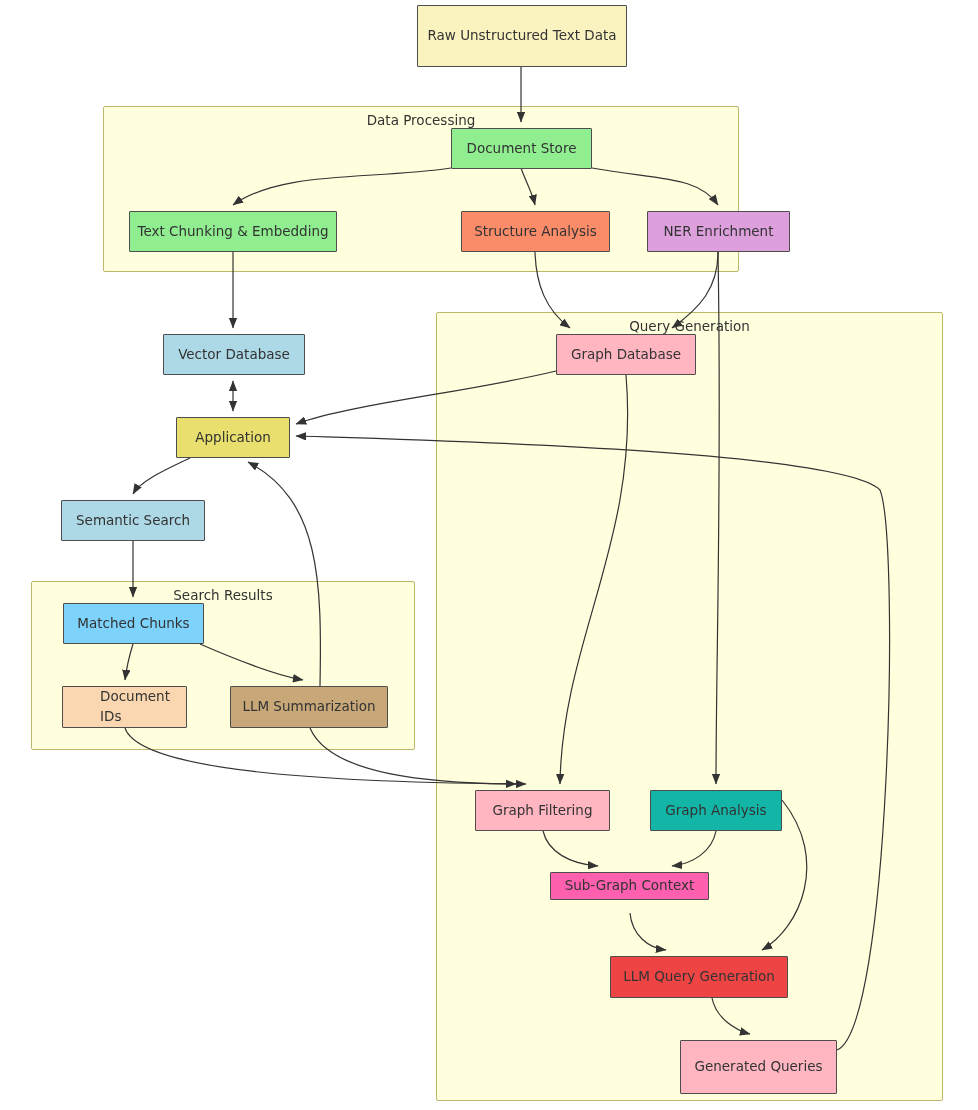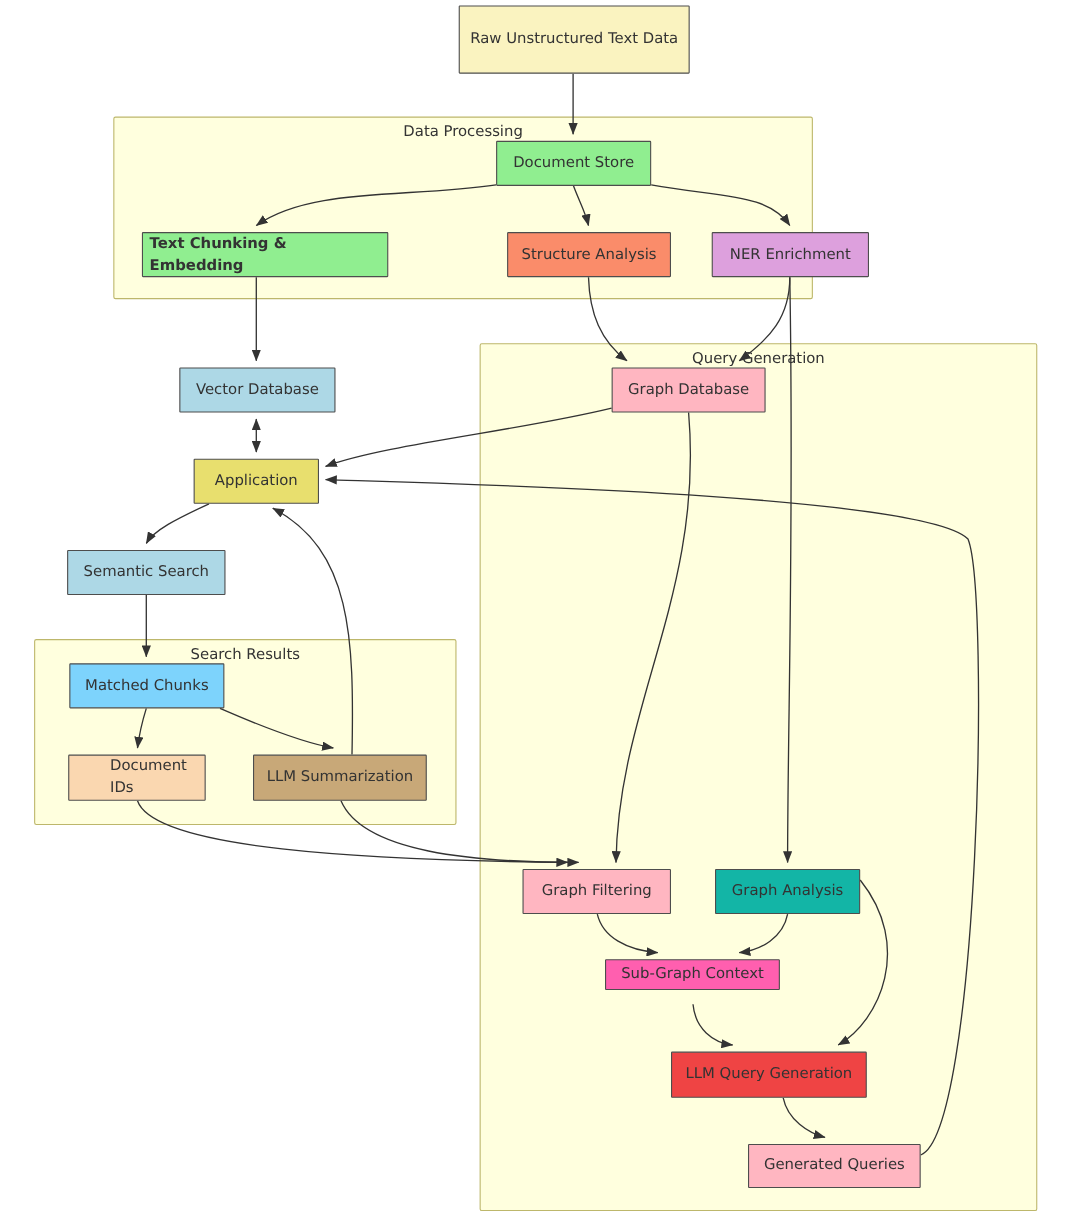--- a/index.html
+++ b/index.html
@@ -100,30 +100,30 @@
         <path d="M 630,913 C 632,935 648,948 666,950" fill="none" stroke="#333333" stroke-width="1.2" marker-end="url(#arrowhead)"></path>
         <path d="M 782,800 C 830,860 800,928 762,950" fill="none" stroke="#333333" stroke-width="1.2" marker-end="url(#arrowhead)"></path>
         <path d="M 712,998 C 716,1018 735,1030 750,1034" fill="none" stroke="#333333" stroke-width="1.2" marker-end="url(#arrowhead)"></path>
         <path d="M 837,1050 C 890,1030 900,540 880,490 C 840,450 420,440 296,436" fill="none" stroke="#333333" stroke-width="1.2" marker-end="url(#arrowhead)"></path>
       </g>
   </svg>
 
   <div id="nodes">
       <div class="node" style="left: 417px; top: 5px; width: 210px; height: 62px; background: rgb(250, 243, 192); border-color: rgb(77, 77, 77);">Raw Unstructured Text Data</div>
       <div class="node" style="left: 451px; top: 128px; width: 141px; height: 41px; background: rgb(144, 238, 144); border-color: rgb(77, 77, 77);">Document Store</div>
-      <div class="node" style="left: 129px; top: 211px; width: 224px; height: 41px; background: rgb(144, 238, 144); border-color: rgb(77, 77, 77); font-weight: bold;">Text Chunking &amp; Embedding</div>
+      <div class="node" style="left: 129px; top: 211px; width: 208px; height: 41px; background: rgb(144, 238, 144); border-color: rgb(77, 77, 77);">Text Chunking &amp; Embedding</div>
       <div class="node" style="left: 461px; top: 211px; width: 149px; height: 41px; background: rgb(250, 140, 106); border-color: rgb(77, 77, 77);">Structure Analysis</div>
       <div class="node" style="left: 647px; top: 211px; width: 143px; height: 41px; background: rgb(221, 160, 221); border-color: rgb(77, 77, 77);">NER Enrichment</div>
       <div class="node" style="left: 163px; top: 334px; width: 142px; height: 41px; background: rgb(173, 216, 230); border-color: rgb(77, 77, 77);">Vector Database</div>
       <div class="node" style="left: 556px; top: 334px; width: 140px; height: 41px; background: rgb(255, 182, 193); border-color: rgb(77, 77, 77);">Graph Database</div>
       <div class="node" style="left: 176px; top: 417px; width: 114px; height: 41px; background: rgb(232, 223, 110); border-color: rgb(77, 77, 77);">Application</div>
       <div class="node" style="left: 61px; top: 500px; width: 144px; height: 41px; background: rgb(173, 216, 230); border-color: rgb(77, 77, 77);">Semantic Search</div>
       <div class="node" style="left: 63px; top: 603px; width: 141px; height: 41px; background: #7dd3fc; border-color: rgb(77, 77, 77);">Matched Chunks</div>
       <div class="node" style="left: 62px; top: 686px; width: 125px; height: 42px; background: rgb(250, 215, 176); border-color: rgb(77, 77, 77); padding-left: 37px;">Document IDs</div>
       <div class="node" style="left: 230px; top: 686px; width: 158px; height: 42px; background: rgb(200, 168, 120); border-color: rgb(77, 77, 77);">LLM Summarization</div>
       <div class="node" style="left: 475px; top: 790px; width: 135px; height: 41px; background: rgb(255, 182, 193); border-color: rgb(77, 77, 77);">Graph Filtering</div>
       <div class="node" style="left: 650px; top: 790px; width: 132px; height: 41px; background: rgb(19, 181, 166); border-color: rgb(77, 77, 77);">Graph Analysis</div>
       <div class="node" style="left: 550px; top: 872px; width: 159px; height: 28px; background: rgb(255, 95, 175); border-color: rgb(77, 77, 77);">Sub-Graph Context</div>
       <div class="node" style="left: 610px; top: 956px; width: 178px; height: 42px; background: #ef4444; border-color: rgb(77, 77, 77);">LLM Query Generation</div>
-      <div class="node" style="left: 680px; top: 1040px; width: 157px; height: 40px; background: rgb(255, 182, 193); border-color: rgb(77, 77, 77);">Generated Queries</div>
+      <div class="node" style="left: 680px; top: 1040px; width: 157px; height: 54px; background: rgb(255, 182, 193); border-color: rgb(77, 77, 77);">Generated Queries</div>
     </div>
 
 </div>
 
 </body></html>

